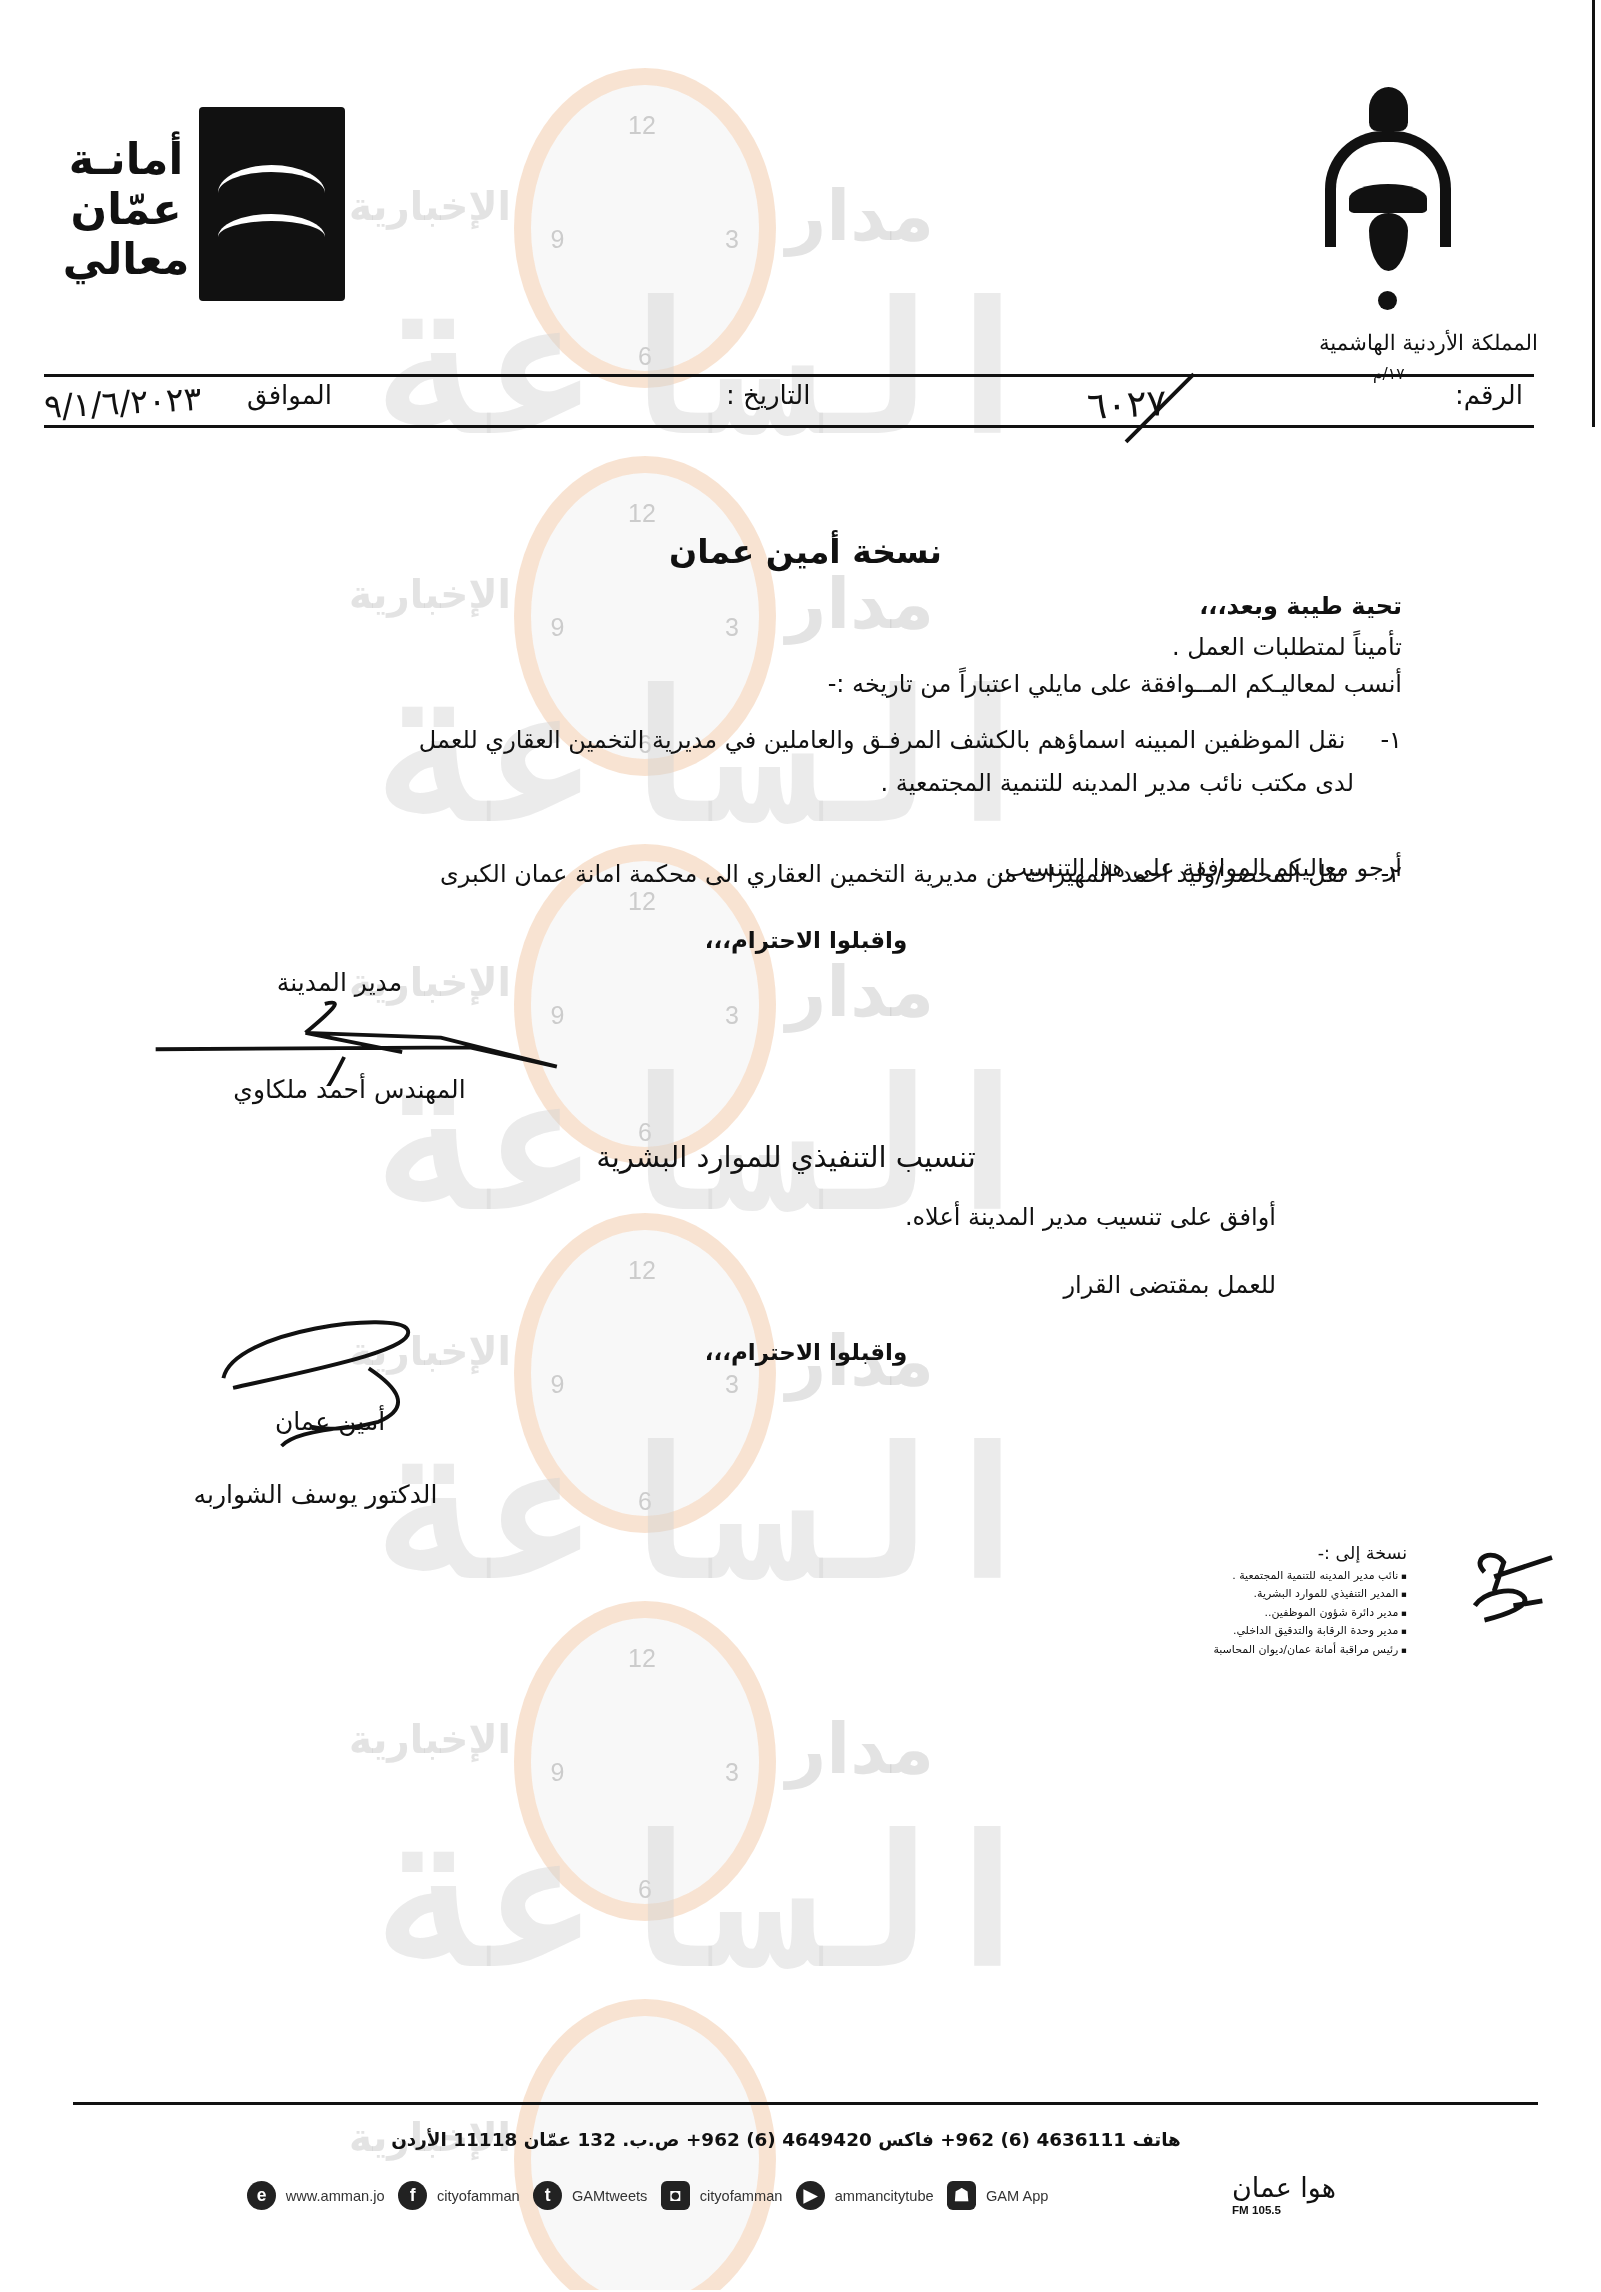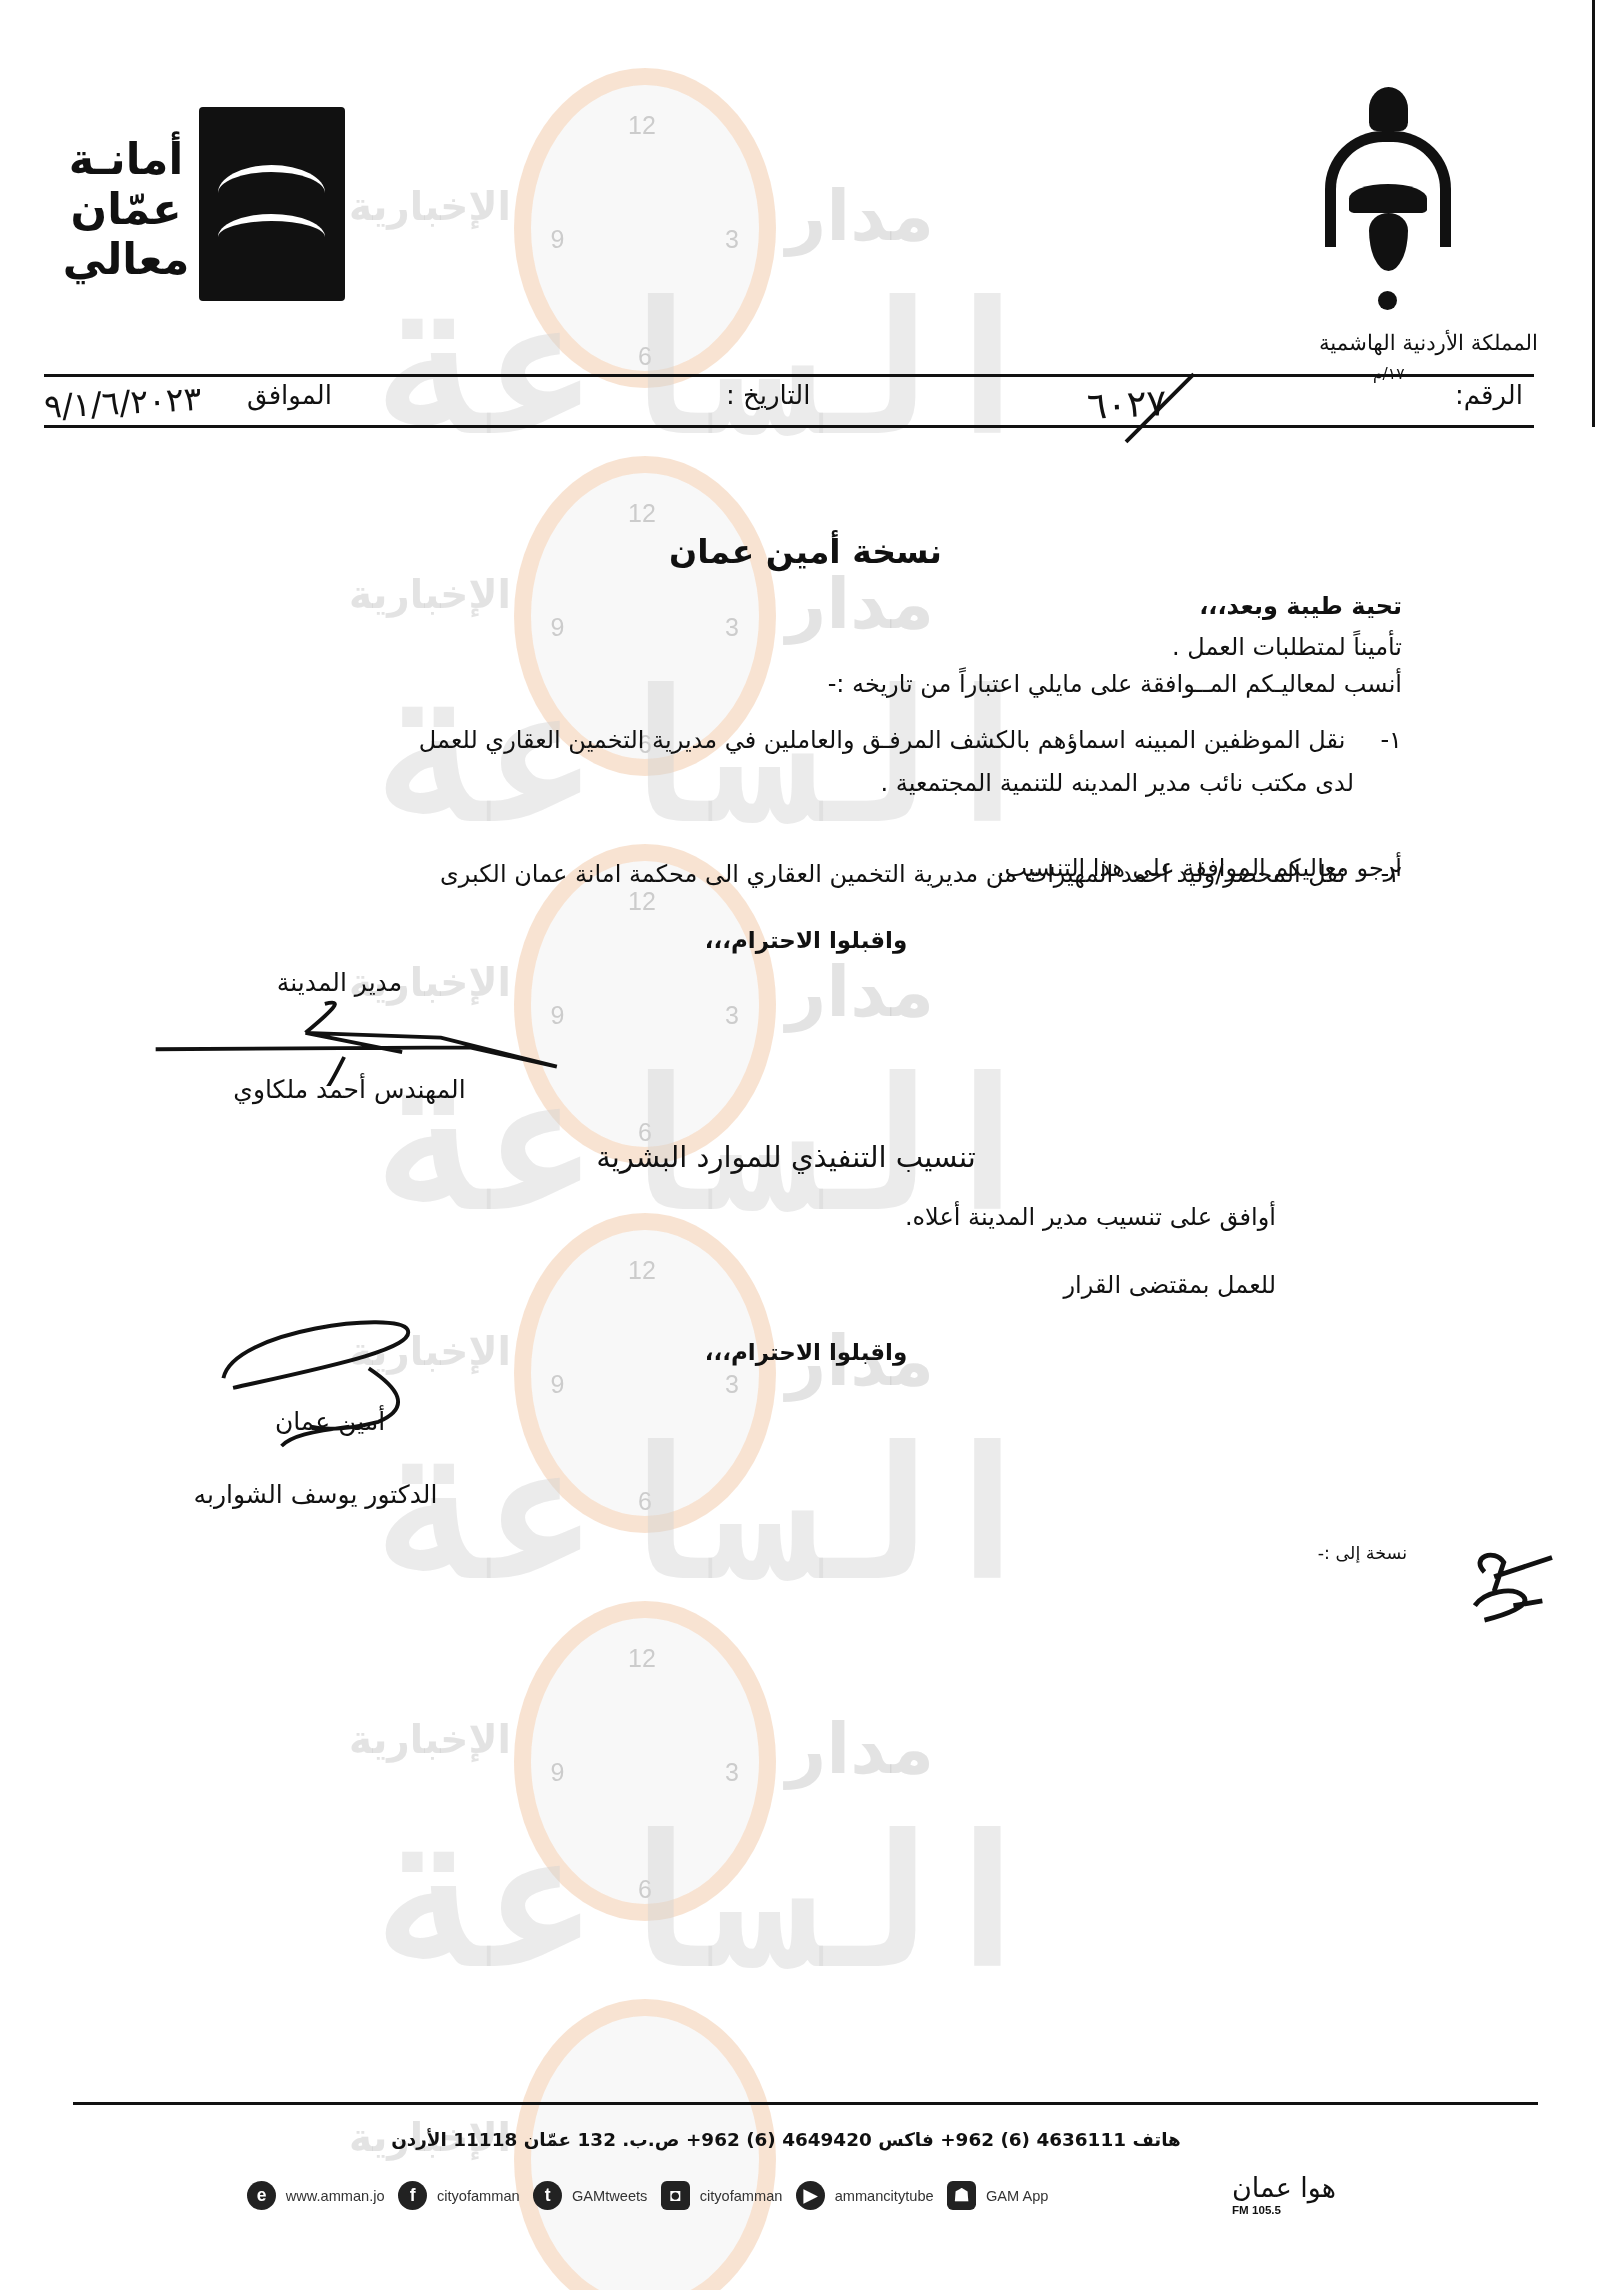--- a/index.html
+++ b/index.html
@@ -202,20 +202,27 @@
 <div class="closing" style="left:670px; top:1339px; width:272px;">واقبلوا الاحترام،،،</div>
 
 <svg class="sig-scribble" style="left:204px; top:1310px;" width="252" height="146" viewBox="0 0 260 150">
   <path d="M20 70 C30 20 200 0 210 20 C220 40 120 60 30 80 M170 60 C200 80 215 100 180 115 C160 120 130 125 110 120 M80 140 C90 130 110 125 150 120" stroke="#111" stroke-width="4" fill="none"></path>
 </svg>
 <div class="sig-title" style="left:194px; top:1407px; width:272px;">أمين عمان</div>
 <div class="sig-title" style="left:165px; top:1480px; width:301px;">الدكتور يوسف الشواربه</div>
 
 <div class="cc">
   <div class="cc-head">نسخة إلى :-</div>
+  <ul>
+    <li>نائب مدير المدينه للتنمية المجتمعية .</li>
+    <li>المدير التنفيذي للموارد البشرية.</li>
+    <li>مدير دائرة شؤون الموظفين..</li>
+    <li>مدير وحدة الرقابة والتدقيق الداخلي.</li>
+    <li>رئيس مراقبة أمانة عمان/ديوان المحاسبة</li>
+  </ul>
 </div>
 <svg class="sig-scribble" style="left:1465px; top:1543px;" width="92" height="82" viewBox="0 0 95 85">
   <path d="M20 30 C5 15 30 5 40 20 L30 50 M30 35 L90 15 M10 65 C20 50 50 45 60 55 C70 65 40 75 20 80 M50 65 L80 60" stroke="#111" stroke-width="5" fill="none"></path>
 </svg>
 
 <div class="hline" style="left:73px; top:2102px; width:1465px;"></div>
 <div class="footer-contact">هاتف 4636111 (6) 962+ فاكس 4649420 (6) 962+ ص.ب. 132 عمّان 11118 الأردن</div>
 
 <div class="social">
   <div class="s">

